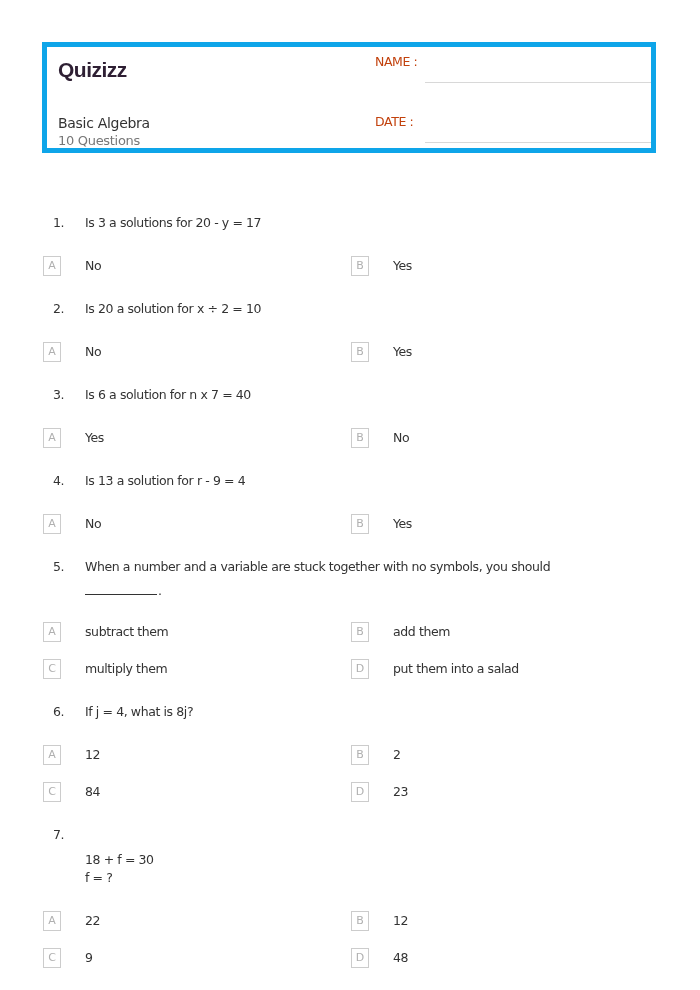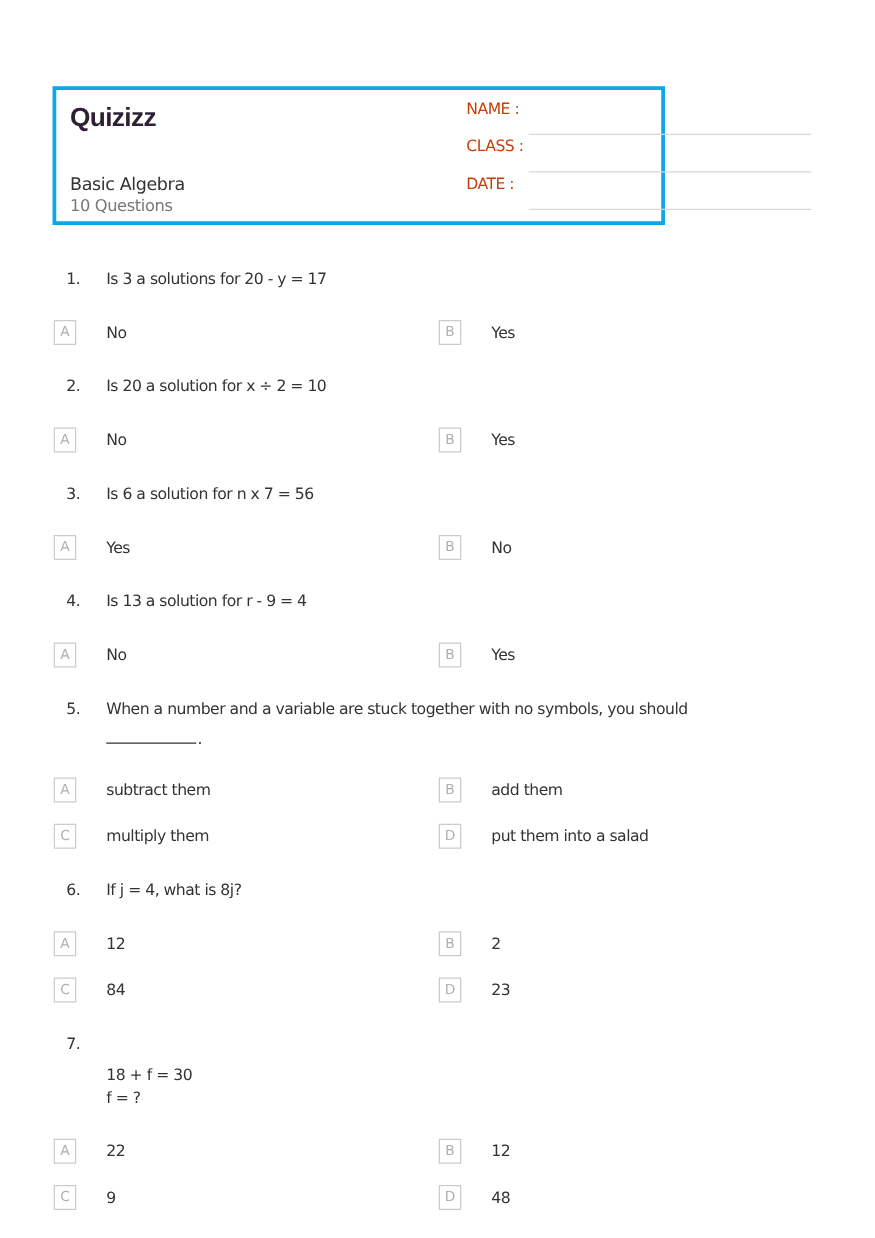--- a/index.html
+++ b/index.html
@@ -1,19 +1,19 @@
 <!DOCTYPE html>
 <html><head>
 <meta charset="utf-8">
 <style>
   html, body { margin: 0; padding: 0; background: #ffffff; }
   body { width: 700px; height: 990px; position: relative; overflow: hidden;
          font-family: "DejaVu Sans", "Liberation Sans", sans-serif; color: #333333; }
-  .header-box { position: absolute; left: 42px; top: 42px; width: 490px; height: 111px;
-                border: 3px solid #0ea5e9; box-sizing: border-box; margin-top: 27px; }
+  .header-box { position: absolute; left: 42px; top: 42px; width: 614px; height: 111px;
+                border: 5px solid #0ea5e9; box-sizing: border-box; }
   .logo { position: absolute; left: 11px; top: 11px; font-family: "Liberation Sans", sans-serif;
           font-weight: bold; font-size: 21px; color: #2e1f33; letter-spacing: -0.5px; }
   .quiz-title { position: absolute; left: 11px; top: 68px; font-size: 14px; color: #333; letter-spacing: -0.3px; }
   .quiz-count { position: absolute; left: 11px; top: 86px; font-size: 13px; color: #777; letter-spacing: -0.3px; }
   .field { position: absolute; left: 328px; width: 276px; height: 20px; }
   .field-label { position: absolute; left: 0; bottom: 14px; font-size: 12.5px; color: #c2410c; letter-spacing: -0.4px; text-align: center; }
   .field-line { position: absolute; left: 50px; right: 0; bottom: 0; border-bottom: 1px solid #d8d8d8; }
   .q { position: absolute; left: 0; width: 700px; }
   .qnum { position: absolute; left: 53px; font-size: 12.5px; color: #333; letter-spacing: -0.4px; }
   .qtext { position: absolute; left: 85px; font-size: 12.5px; color: #333; letter-spacing: -0.4px; white-space: nowrap; }
@@ -25,24 +25,20 @@
 </style>
 </head>
 <body>
 
 <div class="header-box">
   <div class="logo">Quizizz</div>
   <div class="quiz-title">Basic Algebra</div>
   <div class="quiz-count">10 Questions</div>
   <div class="field" style="top:16px;">
     <span class="field-label">NAME :</span>
-    <span class="field-line"></span>
-  </div>
-  <div class="field" style="top:46px;">
-    <span class="field-label">CLASS :</span>
     <span class="field-line"></span>
   </div>
   <div class="field" style="top:76px;">
     <span class="field-label">DATE  :</span>
     <span class="field-line"></span>
   </div>
 </div>
 
 <div class="q">
   <span class="qnum" style="top:215px;">1.</span>
@@ -65,21 +61,21 @@
     <span class="opt-text">No</span>
   </div>
   <div class="opt" style="left:351px;top:342px;">
     <span class="opt-box">B</span>
     <span class="opt-text">Yes</span>
   </div>
 </div>
 
 <div class="q">
   <span class="qnum" style="top:387px;">3.</span>
-  <span class="qtext" style="top:387px;">Is 6 a solution for n x 7 = 56</span>
+  <span class="qtext" style="top:387px;">Is 6 a solution for n x 7 = 40</span>
   <div class="opt" style="left:43px;top:428px;">
     <span class="opt-box">A</span>
     <span class="opt-text">Yes</span>
   </div>
   <div class="opt" style="left:351px;top:428px;">
     <span class="opt-box">B</span>
     <span class="opt-text">No</span>
   </div>
 </div>
 

